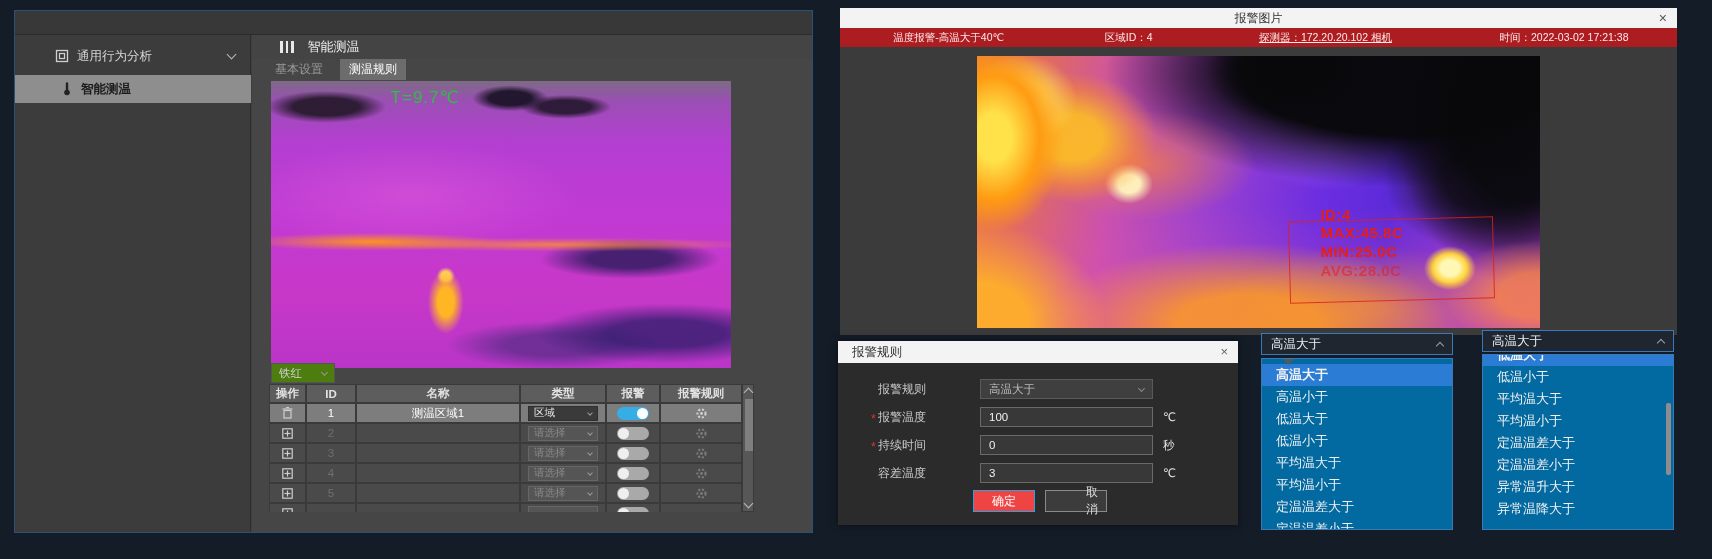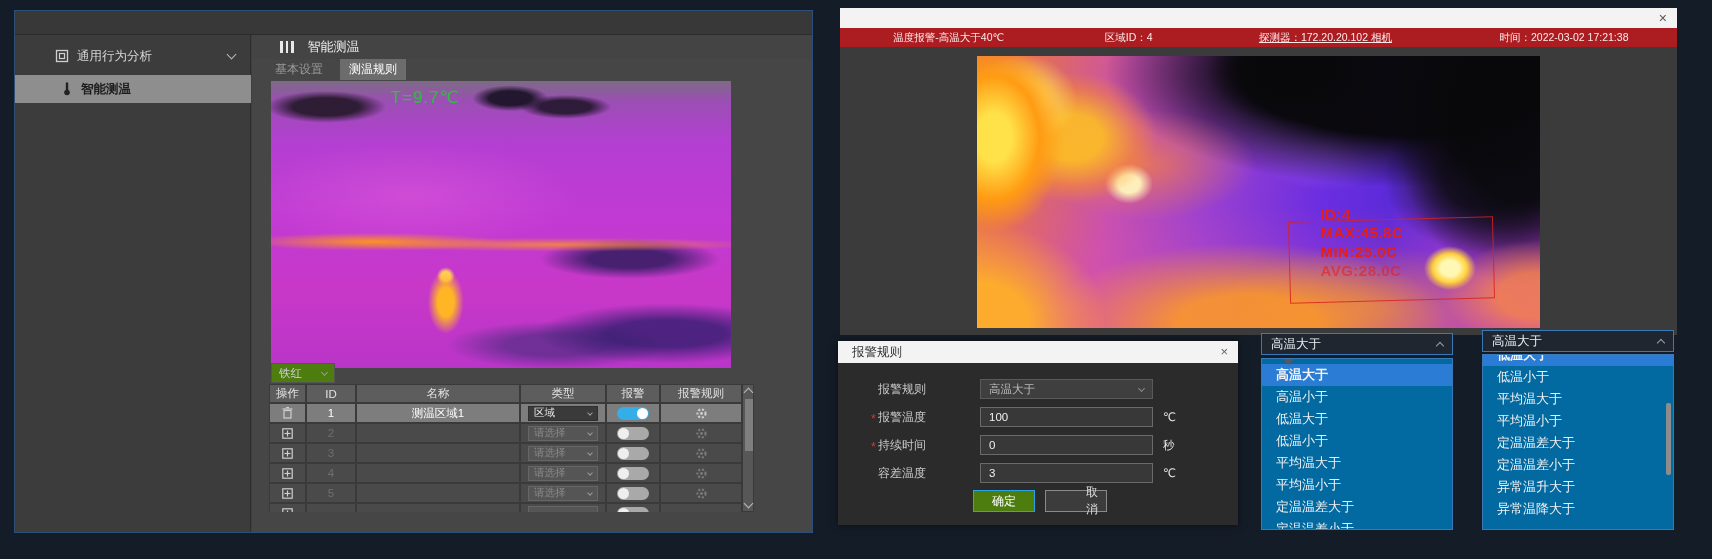--- a/index.html
+++ b/index.html
@@ -46,21 +46,21 @@
   }
   #thermal1 .temp-overlay { position:absolute; left:26%; top:2%; color:#2fbf3f; font-size:17px; letter-spacing:1px; }
 
   #palette { left:19px; top:328px; width:64px; height:20px; background:#4d7c0f; border:1px solid #555; color:#cfcfcf;
     font-size:11.5px; display:flex; align-items:center; justify-content:space-between; padding:0 7px; cursor:pointer; }
   #palette .chev { width:5px; height:5px; color:#999; margin-top:-2px; }
 
   
   #ltable { left:17px; top:349px; width:473px; }
   .trow { display:flex; width:473px; height:20px; }
-  .trow.head { height:19px; background:#5d5d5d; color:#e3e3e3; font-size:11.5px; }
+  .trow.head { height:19px; background:#5d5d5d; color:#e3e3e3; font-size:11.5px;font-weight:bold; }
   .trow.sel { background:#7d7d7d; color:#fff; }
   .trow.dim { background:#4a4a4a; color:#6f6f6f; }
   .tcell { border:0.5px solid #3a3a3a; display:flex; align-items:center; justify-content:center; font-size:11.5px; overflow:hidden; }
   .c-op { width:37px; } .c-id { width:50px; } .c-name { width:164px; } .c-type { width:86px; } .c-alarm { width:54px; } .c-rule { width:82px; }
   .type-box { width:70px; height:15px; background:#3a3a3a; border:1px solid #2f2f2f; color:#e8e8e8; font-size:10.5px;
     display:flex; align-items:center; justify-content:space-between; padding:0 5px; cursor:pointer; }
   .type-box .chev { width:4px; height:4px; color:#9a9a9a; margin-top:-1px; }
   .type-box.disabled { background:#555; border-color:#666; color:#8a8a8a; cursor:default; }
   .toggle { width:32px; height:13px; border-radius:8px; position:relative; cursor:pointer; }
   .toggle.on { background:#35aee8; } .toggle.on i { position:absolute; right:1px; top:1px; width:11px; height:11px; border-radius:50%; background:#fff; }
@@ -117,21 +117,21 @@
   .frow { position:absolute; left:33px; height:20px; display:flex; align-items:center; }
   .frow .star { color:#e0352b; width:7px; font-size:12px; margin-top:3px; }
   .frow .flabel { width:62px; color:#c9c9c9; font-size:12px; }
   .frow .fctl { margin-left:40px; width:173px; height:20px; }
   .fsel { background:#3f3f3f; border:1px solid #5a5a5a; color:#b9b9b9; font-size:11.5px;
     display:flex; align-items:center; justify-content:space-between; padding:0 8px; }
   .fsel .chev { width:5px; height:5px; color:#8a8a8a; margin-top:-2px; }
   .finput { background:#383838; border:1px solid #6a6a6a; color:#f0f0f0; font-size:11.5px; padding:0 8px; width:173px; height:20px; outline:none; font-family:inherit; }
   .frow .unit { margin-left:10px; color:#e8e8e8; font-size:11.5px; }
   .btn { position:absolute; width:62px; height:22px; font-size:12px; display:flex; align-items:center; justify-content:center; cursor:pointer; }
-  #btn-ok { left:135px; top:149px; background:#4d7c0f; color:#fff; border:1px solid #2aa1e0; }
+  #btn-ok { left:135px; top:149px; background:#ef4444; color:#fff; border:1px solid #2aa1e0; }
   #btn-cancel { left:207px; top:149px; background:#3c3c3c; color:#ddd; border:1px solid #8a8a8a;padding-left:40px; }
 
   
   .ddsel { position:absolute; width:192px; height:22px; background:#1f2630; border:1px solid #3a79b8; color:#ecf0f4;
     font-size:12.5px; display:flex; align-items:center; justify-content:space-between; padding:0 9px; cursor:pointer; }
   .ddsel .chev { width:6px; height:6px; color:#8fa3b8; margin-top:3px; }
   .ddpanel { position:absolute; width:192px; background:#0369a1; border:1px solid #3a79b8; overflow:hidden; }
   .ddpanel .caret { position:absolute; left:22px; top:-5px; width:9px; height:9px; background:#56585c; border-left:1px solid #3a79b8; border-top:1px solid #3a79b8; transform:rotate(45deg); }
   .ddopt { height:22px; line-height:22px; padding-left:14px; color:#f2f2f2; font-size:13px; cursor:pointer; white-space:nowrap; }
   .ddopt.sel { background:#2b7cd4; font-weight:bold; }
@@ -400,20 +400,21 @@
       <div id="lscroll" class="abs">
         <i class="chev up arr" style="top:4px;"></i>
         <div class="thumb"></div>
         <i class="chev arr" style="bottom:4px;"></i>
       </div>
     </div>
   </div>
 
   <div id="rightwin" class="abs">
     <div id="rw-titlebar" class="abs">
+      <span id="rw-title">报警图片</span>
       <span class="close-x">×</span>
     </div>
     <div id="rw-redbar" class="abs">
       <span class="rb1">温度报警-高温大于40℃</span>
       <span class="rb2">区域ID：4</span>
       <span class="rb3">探测器：172.20.20.102 相机</span>
       <span class="rb4">时间：2022-03-02 17:21:38</span>
     </div>
     <div id="rw-body" class="abs">
       <div id="thermal2" class="abs">

